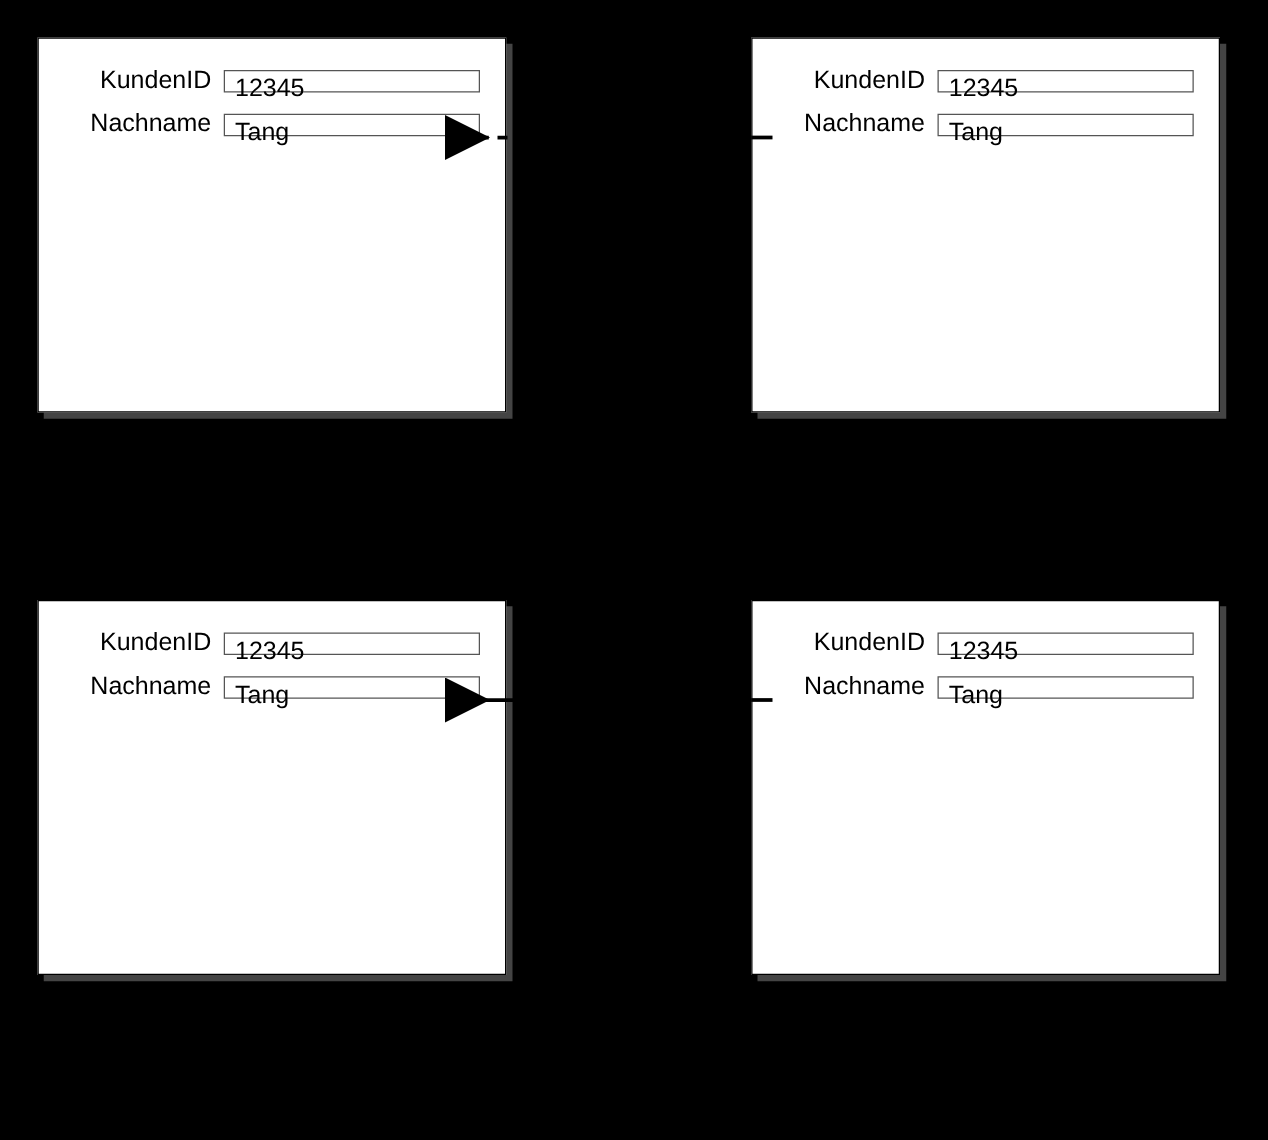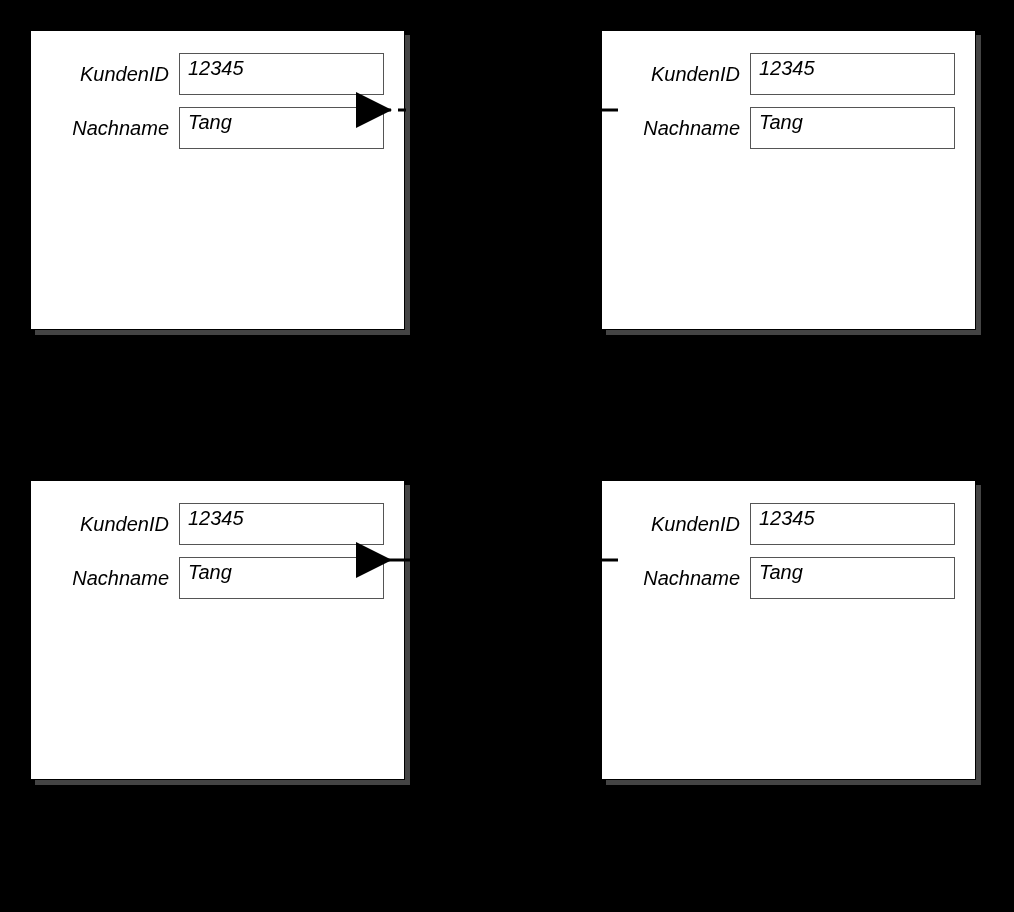--- a/index.html
+++ b/index.html
@@ -13,39 +13,38 @@
     font-family: Arial, Helvetica, sans-serif;
   }
   .form-panel {
     position: absolute;
     width: 375px;
     height: 300px;
     background: #fff;
     border: 1px solid #000;
     box-shadow: 5px 5px 0 #444;
     padding: 22px 20px;
-    font-style: italic;
   }
   .form-row {
     display: flex;
     align-items: center;
     margin-bottom: 12px;
   }
   .form-label {
     width: 128px;
     text-align: right;
     padding-right: 10px;
     font-size: 20px;
     color: #000;
   }
   .form-input {
     flex: 1;
     border: 1px solid #555;
     background: #fff;
-    height: 42px;
+    height: 18px;
     line-height: 28px;
     padding: 0 8px;
     font-size: 20px;
     color: #000;
   }
   svg.connectors {
     position: absolute;
     left: 0;
     top: 0;
     width: 1014px;

